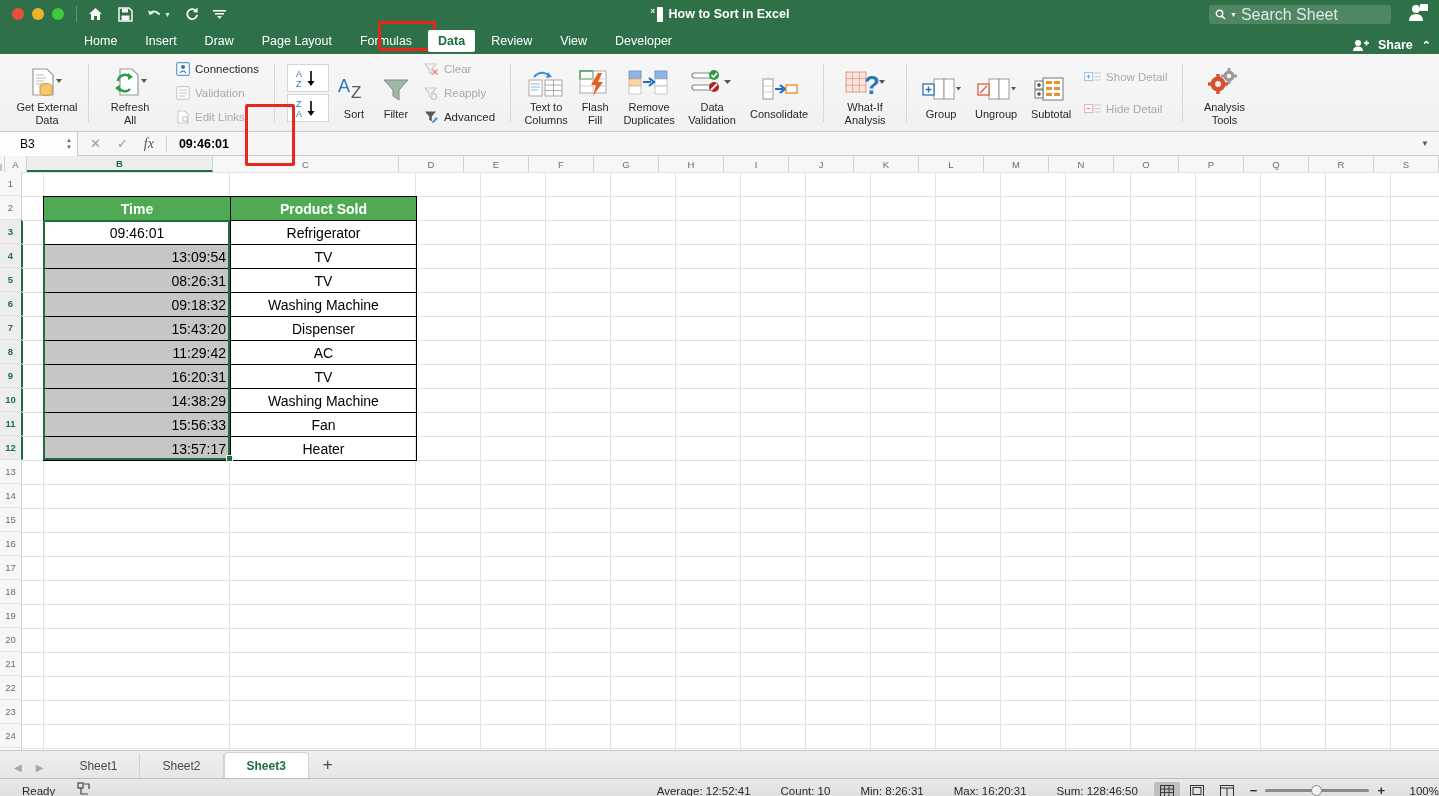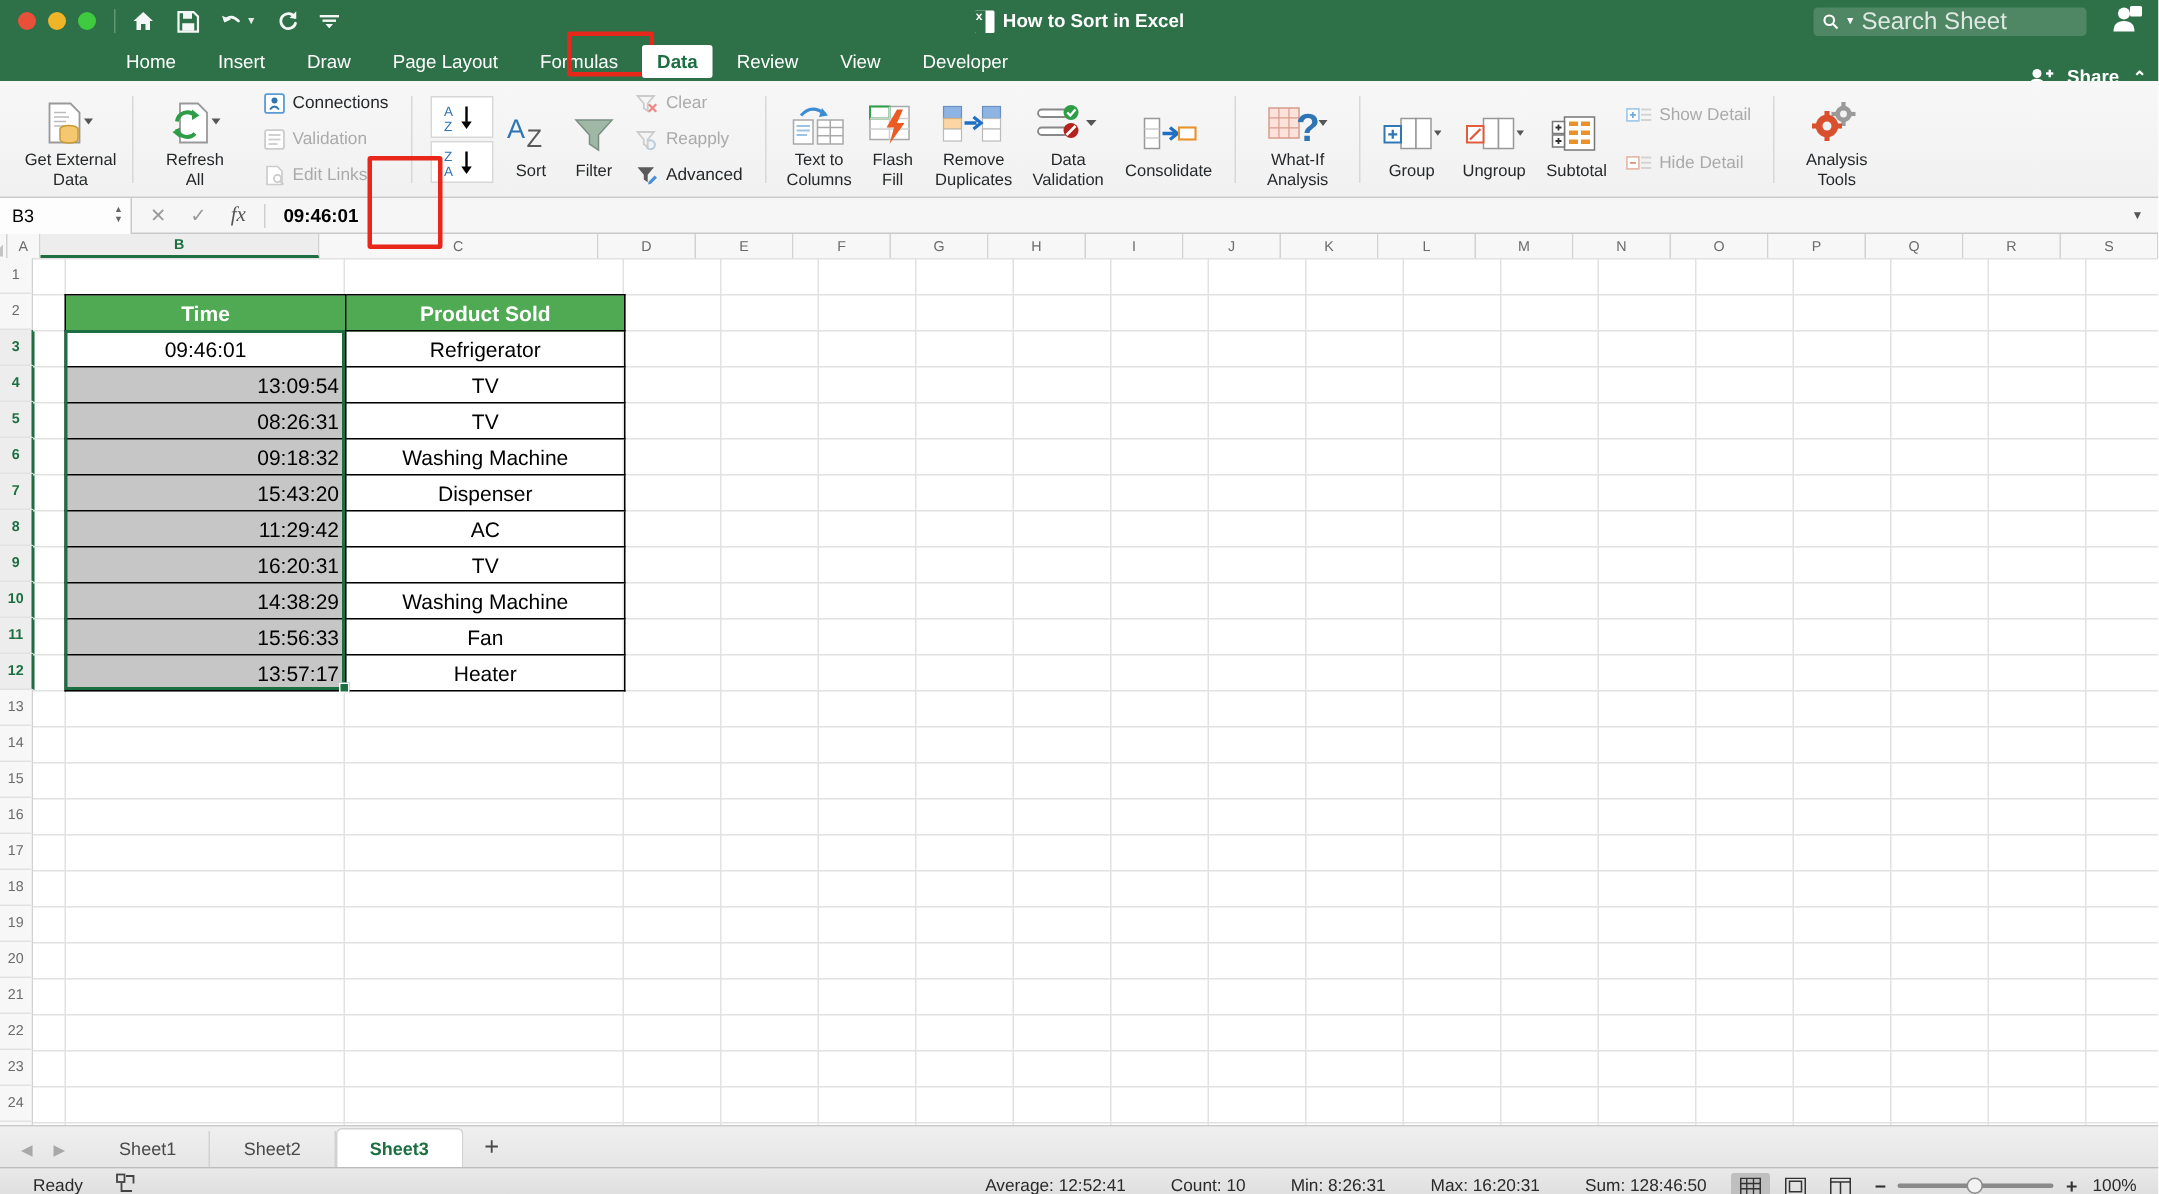--- a/index.html
+++ b/index.html
@@ -73,21 +73,21 @@
     z-index: 6;
     pointer-events:none;
   }
   .tab.data {
     background:#fff; color:#1D6F42; font-weight:700;
     border-radius:2px; margin: 0 2px; line-height:22px; height:22px;
     padding: 0 10px; z-index:7; position:relative;
   }
   .share-area {
     position:absolute; right: 8px; top: 4px; height:26px;
-    display:flex; align-items:flex-end; gap: 9px; color:#fff; font-size:12.5px; font-weight:600;
+    display:flex; align-items:center; gap: 9px; color:#fff; font-size:12.5px; font-weight:600;
   }
 
   
   .ribbon {
     height: 78px;
     background: linear-gradient(#F7F7F7,#F1F1F1);
     border-bottom: 1px solid #C9C9C9;
     display:flex; align-items:stretch; position:relative;
     padding-left: 2px;
   }
@@ -115,22 +115,22 @@
     width: 50px; height: 62px; border: 3px solid #E8271A; border-radius:2px;
     pointer-events:none; z-index:5;
   }
 
   
   .fbar {
     height: 24px; background:#F6F6F6; border-bottom:1px solid #C9C9C9;
     display:flex; align-items:center; font-size:12px;
   }
   .namebox {
-    width: 88px; height:24px; display:flex; align-items:center;
-    padding-left: 8px; border-right:1px solid #C9C9C9; position:relative;
+    width: 78px; height:24px; display:flex; align-items:center;
+    padding-left: 20px; border-right:1px solid #C9C9C9; position:relative;
     background:#FDFDFD;
   }
   .namebox .spin { position:absolute; right:5px; display:flex; flex-direction:column; gap:1px; color:#666; font-size:6px; line-height:6px; }
   .fbtns { display:flex; align-items:center; gap: 16px; padding: 0 12px; color:#9A9A9A; font-size:13px; }
   .fx { font-style:italic; font-family:"Liberation Serif", serif; font-size:14px; color:#555;}
   .fbar-divider { width:1px; height:16px; background:#CFCFCF; }
   .fcontent { padding-left:12px; font-size:12.5px; color:#000; font-weight:600;}
   .fbar-caret { margin-left:auto; padding-right:10px; color:#555; font-size:8px; }
 
   
@@ -217,21 +217,21 @@
   .st-stats { margin-left: auto; display:flex; align-items:center; gap: 30px; padding-right: 16px;}
   .viewbtns { display:flex; align-items:center; gap: 4px; padding-right: 10px;}
   .vbtn {
     width: 26px; height: 18px; display:flex; align-items:center; justify-content:center;
     font-size:12px; color:#333; border-radius:2px;
   }
   .vbtn.active { background:#BFBFBF; }
   .zoomwrap { display:flex; align-items:center; gap:8px; padding-right: 10px;}
   .zslider { width: 104px; height:3px; background:#8A8A8A; border-radius:2px; position:relative;}
   .zknob { position:absolute; left: 46px; top:-4px; width:11px; height:11px; border-radius:50%; background:#F2F2F2; border:1px solid #8A8A8A;}
-  .zpct { width: 44px; padding-right: 12px; }
+  .zpct { width: 44px; text-align:right; }
   .zsign { font-size:13px; color:#333; font-weight:bold; }
 </style>
 </head>
 <body>
 
 <div class="titlebar">
   <div class="traffic">
     <span class="dot red"></span>
     <span class="dot yellow"></span>
     <span class="dot green"></span>

